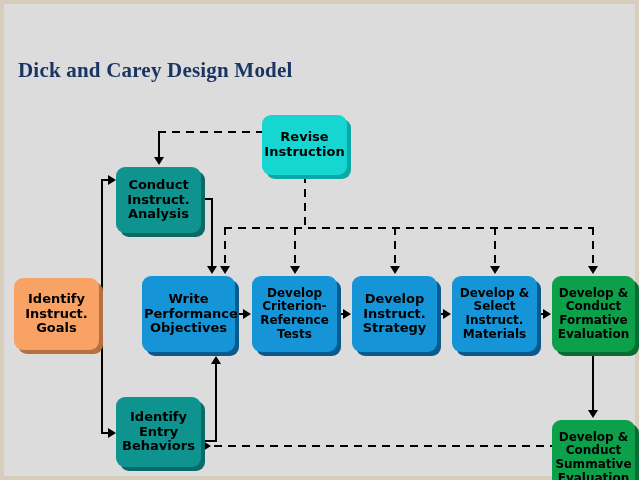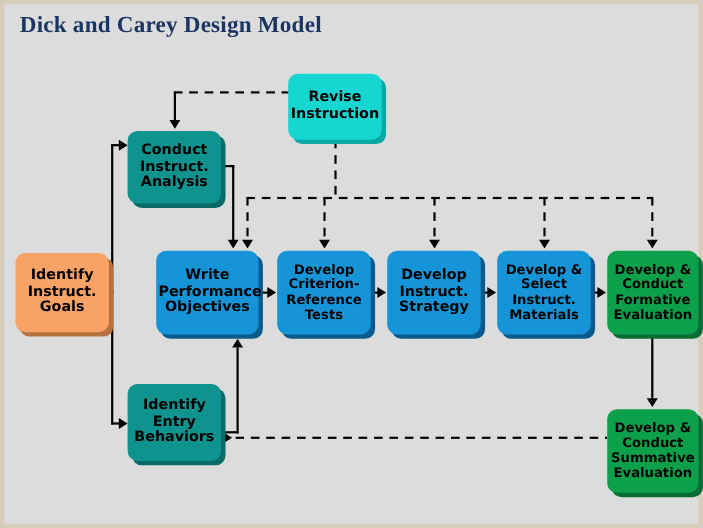--- a/index.html
+++ b/index.html
@@ -2,21 +2,21 @@
 <html><head>
 <meta charset="utf-8">
 <style>
   html,body{margin:0;padding:0;background:#ffffff;}
   body{width:639px;height:480px;overflow:hidden;font-family:"Liberation Sans",sans-serif;}
 
   #frame{
     position:relative;width:639px;height:480px;box-sizing:border-box;
     border:4px solid #d6cdbd;background:#dcdcdc;
   }
-  #canvas{position:absolute;inset:0;}
+  #canvas{position:absolute;inset:0;margin-top:48px;}
 
   #title{
     position:absolute;left:14px;top:6px;
     font-family:"Liberation Serif","DejaVu Serif",serif;
     font-weight:bold;font-size:21px;color:#1b3563;
     letter-spacing:.2px;white-space:nowrap;
   }
 
   
   .node{

